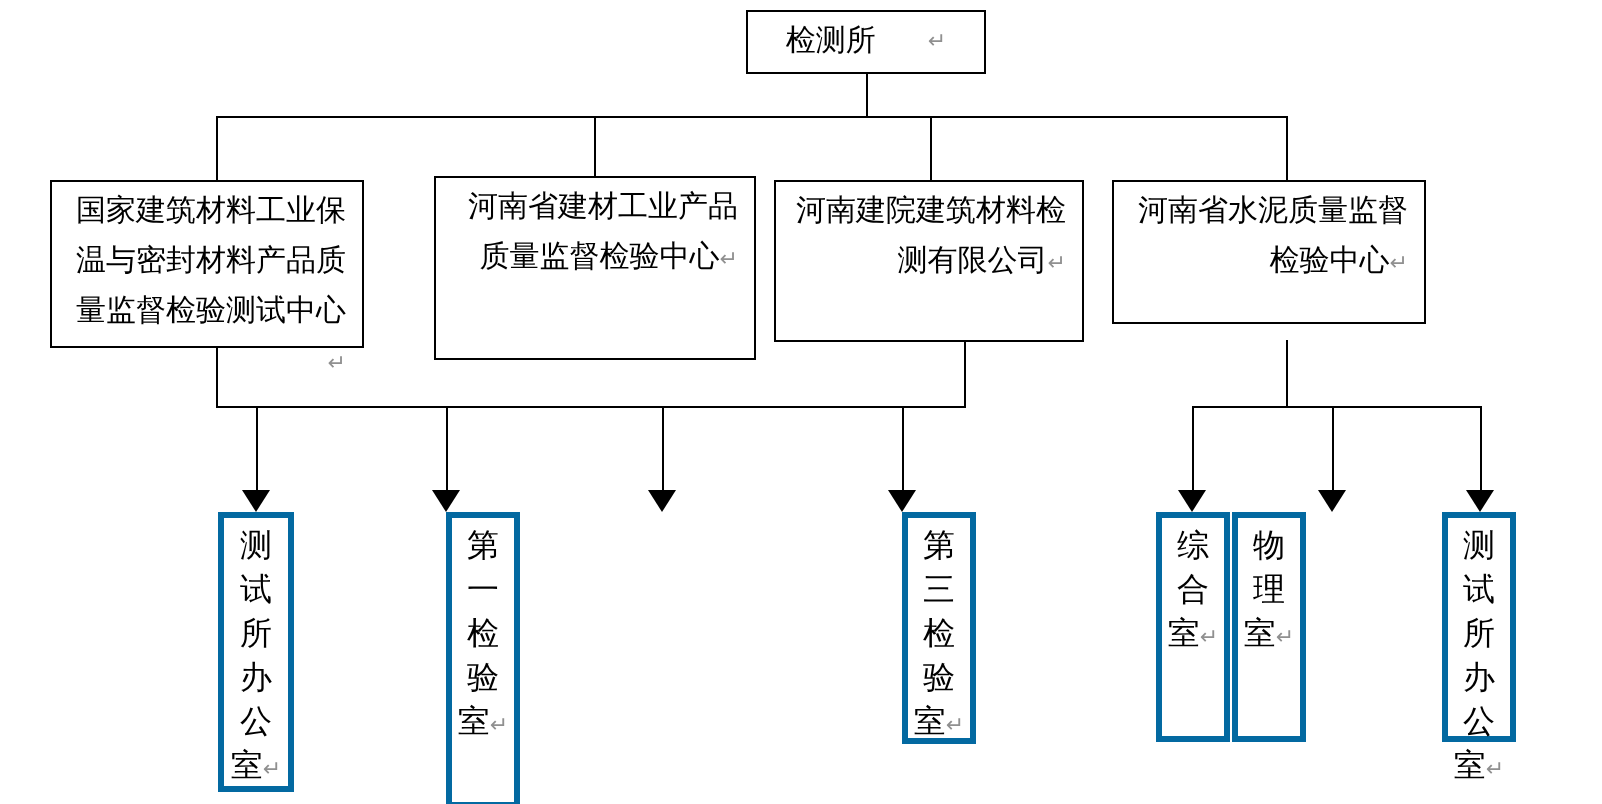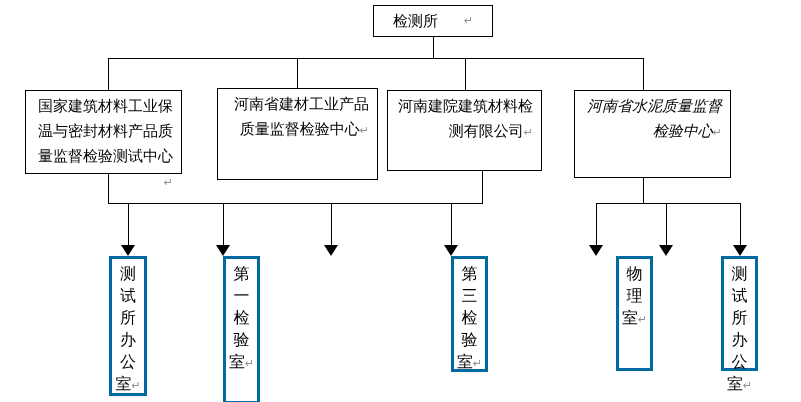--- a/index.html
+++ b/index.html
@@ -70,33 +70,36 @@
 
   <div class="box h2box" style="left:25px;top:90px;width:157px;height:84px;">
     <span>国家建筑材料工业保温与密封材料产品质量监督检验测试中心</span><span class="ret">↵</span>
   </div>
   <div class="box h2box" style="left:217px;top:88px;width:161px;height:92px;">
     <span>河南省建材工业产品质量监督检验中心</span><span class="ret">↵</span>
   </div>
   <div class="box h2box" style="left:387px;top:90px;width:155px;height:81px;">
     <span>河南建院建筑材料检测有限公司</span><span class="ret">↵</span>
   </div>
-  <div class="box h2box" style="left:574px;top:90px;width:157px;height:88px;font-style:italic;">
+  <div class="box h2box" style="left:556px;top:90px;width:157px;height:72px;">
     <span>河南省水泥质量监督检验中心</span><span class="ret">↵</span>
   </div>
 
   <div class="vbox" style="left:109px;top:256px;width:38px;height:140px;">
     <span>测试所办公室</span><span class="ret">↵</span>
   </div>
   <div class="vbox" style="left:223px;top:256px;width:37px;height:148px;">
     <span>第一检验室</span><span class="ret">↵</span>
   </div>
   <div class="vbox" style="left:433px;top:256px;width:37px;height:116px;margin-left:18px;">
     <span>第三检验室</span><span class="ret">↵</span>
   </div>
+  <div class="vbox" style="left:578px;top:256px;width:37px;height:115px;">
+    <span>综合室</span><span class="ret">↵</span>
+  </div>
   <div class="vbox" style="left:616px;top:256px;width:37px;height:115px;">
     <span>物理室</span><span class="ret">↵</span>
   </div>
   <div class="vbox" style="left:721px;top:256px;width:37px;height:115px;">
     <span>测试所办公室</span><span class="ret">↵</span>
   </div>
 
 </div>
 
 </body></html>

